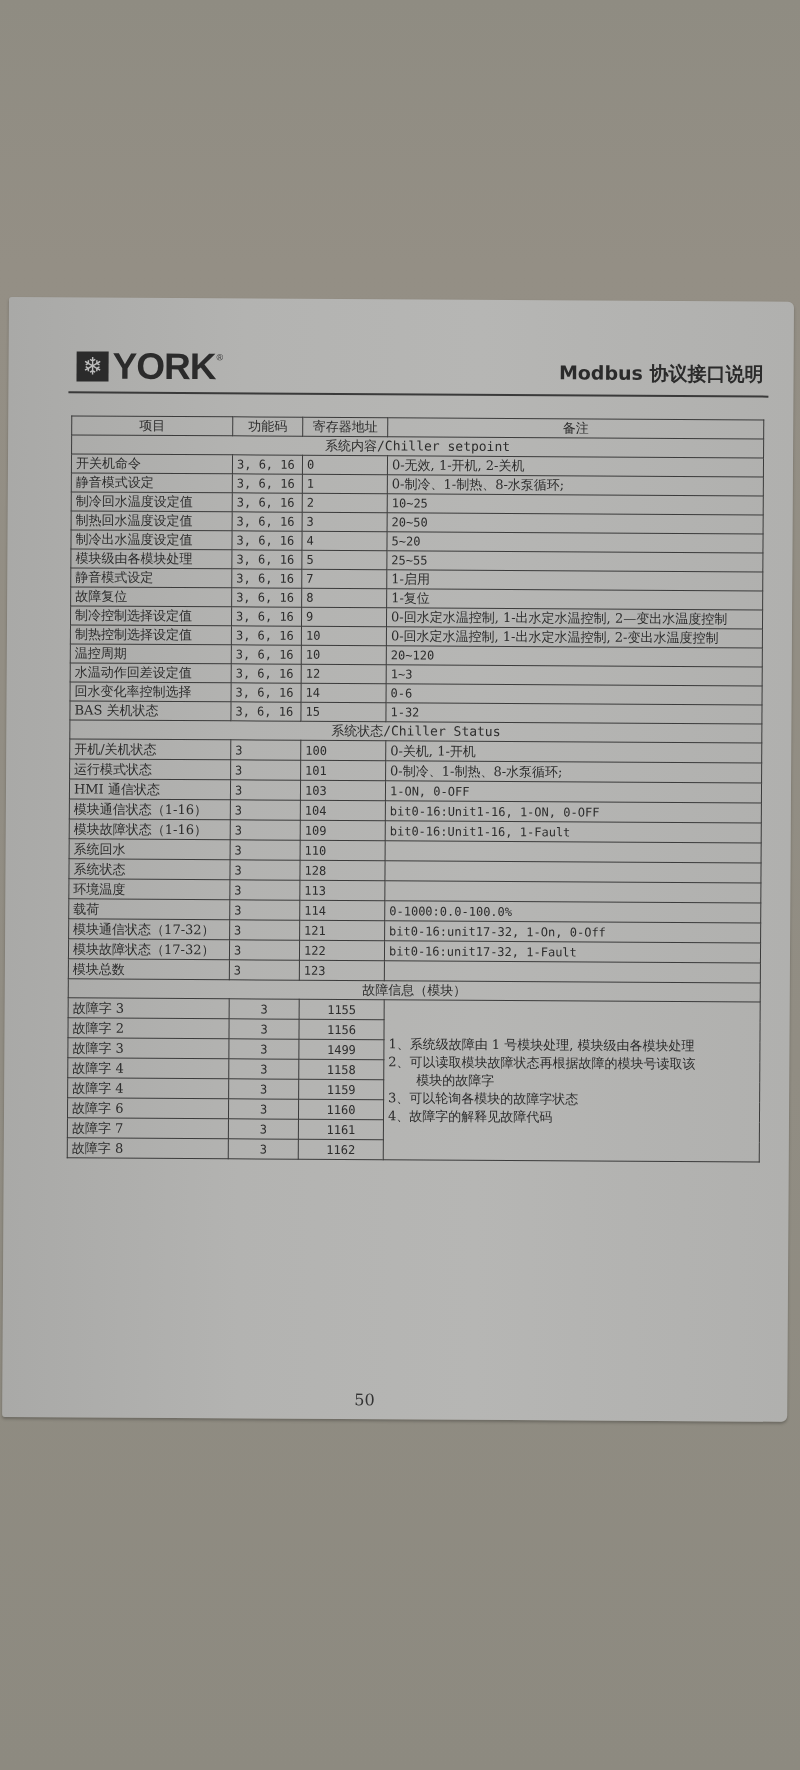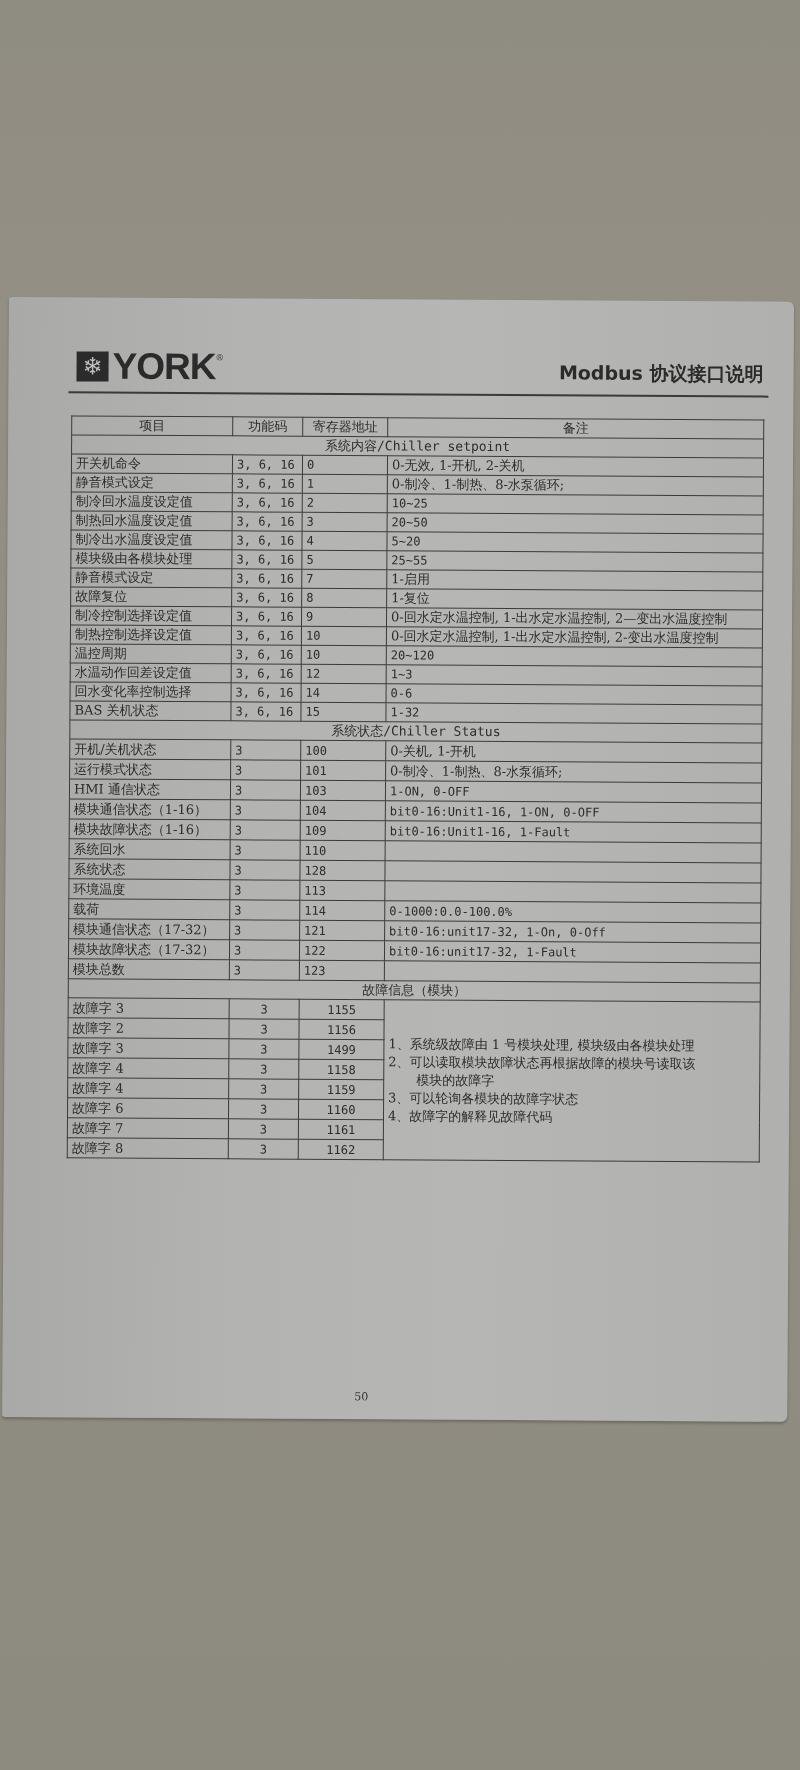--- a/index.html
+++ b/index.html
@@ -36,21 +36,21 @@
   table.spec th { font-weight:normal; text-align:center; font-family:"DejaVu Sans", sans-serif; font-size:13px; }
   td.section { text-align:center; font-family:"DejaVu Sans Mono", "Liberation Mono", monospace; font-size:13px; }
   td.mono { font-family:"DejaVu Sans Mono", "Liberation Mono", monospace; font-size:12px; }
   td.notes-2 { white-space:normal; line-height:19px; height:38px; }
   td.center { text-align:center; }
   tr.status td { height:19px; }
   tr.fault td { height:19px; }
   td.fault-notes { white-space:normal; vertical-align:middle; font-size:13px; line-height:17px; padding:0 6px; }
   .fault-note { display:block; }
   .fault-note.indent-cont { padding-left:28px; }
-  .page-num { position:absolute; left:352px; top:1091px; font-size:11px; color:#333; }
+  .page-num { position:absolute; left:352px; top:1091px; font-size:16px; color:#333; }
 </style>
 </head>
 <body>
 
 <div class="paper">
 
   <div class="logo">
     <span class="logo-box">❄</span>
     <span class="logo-text">YORK</span>
     <span class="logo-reg">®</span>

